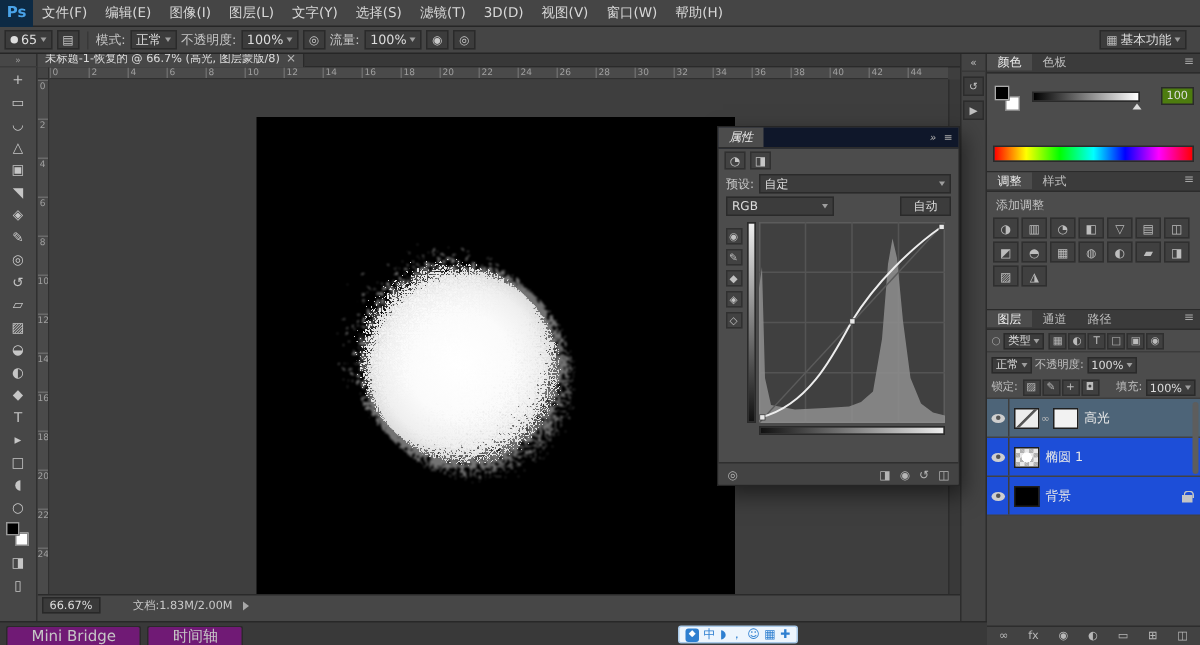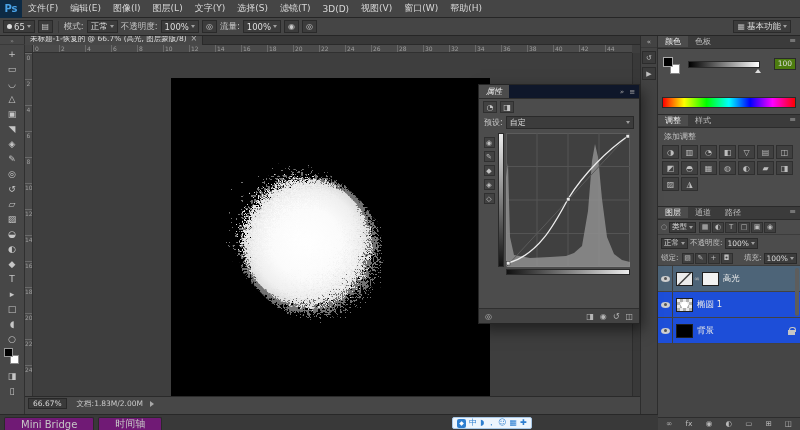--- a/index.html
+++ b/index.html
@@ -41,21 +41,21 @@
 .hruler{position:absolute;left:8px;top:13px;right:8px;height:8px;background:#4a4a4a;border-bottom:1px solid #303030;display:flex;overflow:hidden;}
 .hnum{width:26px;flex-shrink:0;font-size:6px;line-height:8px;color:#9f9f9f;border-left:1px solid #6a6a6a;padding-left:1px;}
 .vruler{position:absolute;left:0;top:21px;width:8px;bottom:14px;background:#4a4a4a;border-right:1px solid #303030;overflow:hidden;}
 .vnum{display:block;height:26px;font-size:6px;color:#9f9f9f;border-top:1px solid #6a6a6a;text-align:center;}
 .pasteboard{position:absolute;left:8px;top:21px;right:8px;bottom:14px;background:#3e3e3e;overflow:hidden;}
 .canvas{position:absolute;left:138px;top:25px;width:319px;height:318px;background:var(--canvas,#000);overflow:hidden;}
 .vscroll{position:absolute;right:0;top:21px;width:8px;bottom:14px;background:#393939;border-left:1px solid #2d2d2d;}
 .vthumb{position:absolute;left:1px;right:1px;top:35%;height:30%;background:#5a5a5a;border-radius:3px;}
 .statusbar{position:absolute;left:0;bottom:0;width:615px;height:14px;background:#474747;border-top:1px solid #2a2a2a;display:flex;align-items:center;}
 .zoombox{background:#3a3a3a;border:1px solid #282828;height:11px;line-height:10px;padding:0 4px;font-size:7.5px;color:#ddd;margin-left:3px;}
-.statustext{font-size:7.5px;color:#c9c9c9;margin-left:10px;}
+.statustext{font-size:7.5px;color:#c9c9c9;margin-left:22px;}
 .statusarrow{width:0;height:0;border-top:3px solid transparent;border-bottom:3px solid transparent;border-left:4px solid #a8a8a8;margin-left:7px;}
 
 
 .bottomrow{position:absolute;left:0;top:414px;width:658px;height:16px;background:#393939;border-top:1px solid #282828;display:flex;align-items:flex-end;z-index:8;}
 .btabs{display:flex;align-items:flex-end;height:16px;}
 .btab{height:13px;margin-left:4px;background:#701a75;border:1px solid #2a2a2a;border-bottom:none;border-radius:2px 2px 0 0;padding:0 16px;font-size:10px;color:#c6c6c6;display:flex;align-items:center;white-space:nowrap;}
 .imebar{position:absolute;left:452px;top:2px;height:12px;display:flex;align-items:center;gap:3px;background:#edf5fd;border:1px solid #a9c9e8;border-radius:2px;padding:0 4px;}
 .imeicon{font-size:8px;color:var(--accent,#2e7fd0);line-height:1;}
 .imeicon:first-child{background:var(--accent,#2e7fd0);color:#fff;width:9px;height:9px;border-radius:2px;display:flex;align-items:center;justify-content:center;font-size:6px;}
 
@@ -490,20 +490,29 @@
       <span class="pic">◔</span>
       <span class="pic">◨</span>
     </div>
     <div class="prow">
       <span class="plabel">预设:</span>
       <span class="obox grow">
           <span>自定</span>
           <span class="caret"></span>
         </span>
     </div>
+    <div class="prow">
+      <span class="obox chan">
+          <span>RGB</span>
+          <span class="caret"></span>
+        </span>
+      <span class="obox autobtn">
+          <span>自动</span>
+        </span>
+    </div>
     <div class="pcurvearea">
       <div class="pstrip">
 
       <span class="pticon">◉</span>
           <span class="pticon">✎</span>
           <span class="pticon">◆</span>
           <span class="pticon">◈</span>
           <span class="pticon">◇</span>
         </div>
       <div class="pcurveblock">

